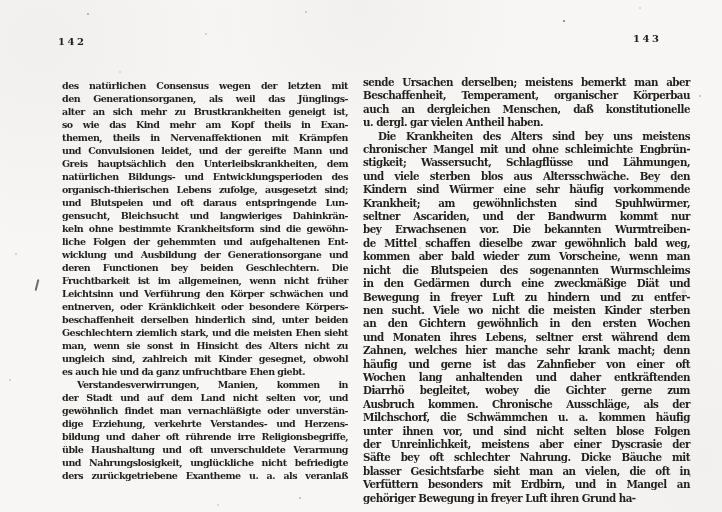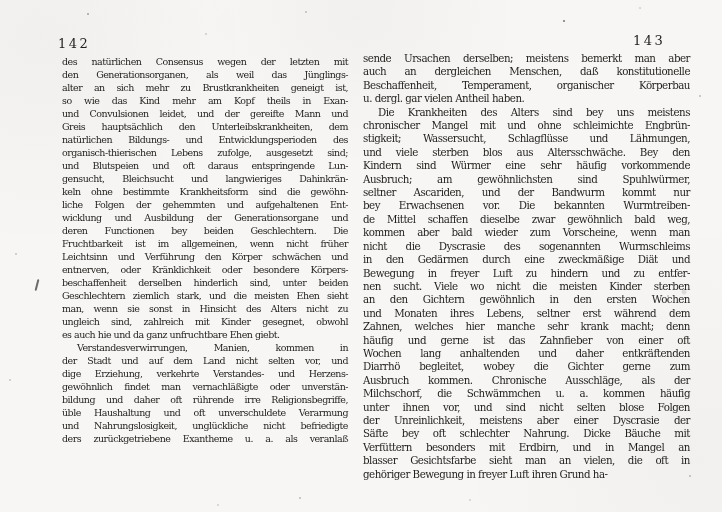--- a/index.html
+++ b/index.html
@@ -37,31 +37,32 @@
       radial-gradient(circle 1.0px at 218px 505px, rgba(40,40,40,0.20) 60%, transparent 100%),
       radial-gradient(circle 1.3px at 690px 476px, rgba(40,40,40,0.22) 60%, transparent 100%),
       radial-gradient(circle 1.0px at 120px 72px, rgba(40,40,40,0.16) 60%, transparent 100%),
       radial-gradient(circle 1.1px at 420px 248px, rgba(40,40,40,0.16) 60%, transparent 100%),
       radial-gradient(circle 1.0px at 470px 500px, rgba(40,40,40,0.18) 60%, transparent 100%);
     font-family: "DejaVu Serif", "Liberation Serif", serif;
     color: var(--ink, #211f1c);
   }
   .pagenum {
     position: absolute;
-    font-size: 13px;
-    font-weight: 400;
+    font-size: 10px;
+    font-weight: 700;
     letter-spacing: 2.5px;
     color: var(--ink, #211f1c);
     text-align: right;
   }
   #left-pagenum  { left: 58px;  top: 36px; }
   #right-pagenum { left: 633px; top: 33px; }
   .textblock {
     position: absolute;
-    font-weight: 400;
+    font-weight: 700;
+    margin-top: 24px;
   }
   #left-lines {
     left: 62px;
     top: 55px;
     width: 286px;
     font-size: 9.5px;
     line-height: 13px;
     letter-spacing: -0.5px;
   }
   #right-lines {
@@ -98,82 +99,83 @@
 
 <div class="scan" style="background-color: rgb(247, 246, 244);">
 
   <div class="page">
     <div class="pagenum" id="left-pagenum">142</div>
     <div class="textblock" id="left-lines">
         <div class="line">des natürlichen Consensus wegen der letzten mit</div>
         <div class="line">den Generationsorganen, als weil das Jünglings-</div>
         <div class="line">alter an sich mehr zu Brustkrankheiten geneigt ist,</div>
         <div class="line">so wie das Kind mehr am Kopf theils in Exan-</div>
+        <div class="line">themen, theils in Nervenaffektionen mit Krämpfen</div>
         <div class="line">und Convulsionen leidet, und der gereifte Mann und</div>
         <div class="line">Greis hauptsächlich den Unterleibskrankheiten, dem</div>
         <div class="line">natürlichen Bildungs- und Entwicklungsperioden des</div>
         <div class="line">organisch-thierischen Lebens zufolge, ausgesetzt sind;</div>
         <div class="line">und Blutspeien und oft daraus entspringende Lun-</div>
         <div class="line">gensucht, Bleichsucht und langwieriges Dahinkrän-</div>
         <div class="line">keln ohne bestimmte Krankheitsform sind die gewöhn-</div>
         <div class="line">liche Folgen der gehemmten und aufgehaltenen Ent-</div>
         <div class="line">wicklung und Ausbildung der Generationsorgane und</div>
         <div class="line">deren Functionen bey beiden Geschlechtern.  Die</div>
         <div class="line">Fruchtbarkeit ist im allgemeinen, wenn nicht früher</div>
         <div class="line">Leichtsinn und Verführung den Körper schwächen und</div>
         <div class="line">entnerven, oder Kränklichkeit oder besondere Körpers-</div>
         <div class="line">beschaffenheit derselben hinderlich sind, unter beiden</div>
         <div class="line">Geschlechtern ziemlich stark, und die meisten Ehen sieht</div>
         <div class="line">man, wenn sie sonst in Hinsicht des Alters nicht zu</div>
         <div class="line">ungleich sind, zahlreich mit Kinder gesegnet, obwohl</div>
         <div class="line nofill">es auch hie und da ganz unfruchtbare Ehen giebt.</div>
         <div class="line indent">Verstandesverwirrungen, Manien, kommen in</div>
         <div class="line">der Stadt und auf dem Land nicht selten vor, und</div>
+        <div class="line">gewöhnlich findet man vernachläßigte oder unverstän-</div>
         <div class="line">dige Erziehung, verkehrte Verstandes- und Herzens-</div>
-        <div class="line">gewöhnlich findet man vernachläßigte oder unverstän-</div>
         <div class="line">bildung und daher oft rührende irre Religionsbegriffe,</div>
         <div class="line">üble Haushaltung und oft unverschuldete Verarmung</div>
         <div class="line">und Nahrungslosigkeit, unglückliche nicht befriedigte</div>
         <div class="line">ders zurückgetriebene Exantheme u. a. als veranlaß</div>
       </div>
   </div>
 
   <div class="page">
     <div class="pagenum" id="right-pagenum">143</div>
     <div class="textblock" id="right-lines">
         <div class="line">sende Ursachen derselben; meistens bemerkt man aber</div>
+        <div class="line">Beschaffenheit, Temperament, organischer Körperbau</div>
         <div class="line">auch an dergleichen Menschen, daß konstitutionelle</div>
-        <div class="line">Beschaffenheit, Temperament, organischer Körperbau</div>
         <div class="line nofill">u. dergl. gar vielen Antheil haben.</div>
         <div class="line indent">Die Krankheiten des Alters sind bey uns meistens</div>
         <div class="line">chronischer Mangel mit und ohne schleimichte Engbrün-</div>
         <div class="line">stigkeit; Wassersucht, Schlagflüsse und Lähmungen,</div>
         <div class="line">und viele sterben blos aus Altersschwäche.  Bey den</div>
         <div class="line">Kindern sind Würmer eine sehr häufig vorkommende</div>
-        <div class="line">Ausbruch; am gewöhnlichsten sind Spuhlwürmer,</div>
+        <div class="line">Krankheit; am gewöhnlichsten sind Spuhlwürmer,</div>
         <div class="line">seltner Ascariden, und der Bandwurm kommt nur</div>
         <div class="line">bey Erwachsenen vor.  Die bekannten Wurmtreiben-</div>
         <div class="line">de Mittel schaffen dieselbe zwar gewöhnlich bald weg,</div>
         <div class="line">kommen aber bald wieder zum Vorscheine, wenn man</div>
-        <div class="line">nicht die Dyscrasie des sogenannten Wurmschleims</div>
+        <div class="line">nicht die Blutspeien des sogenannten Wurmschleims</div>
         <div class="line">in den Gedärmen durch eine zweckmäßige Diät und</div>
         <div class="line">Bewegung in freyer Luft zu hindern und zu entfer-</div>
         <div class="line">nen sucht.  Viele wo nicht die meisten Kinder sterben</div>
         <div class="line">an den Gichtern gewöhnlich in den ersten Wochen</div>
         <div class="line">und Monaten ihres Lebens, seltner erst während dem</div>
         <div class="line">Zahnen, welches hier manche sehr krank macht; denn</div>
         <div class="line">häufig und gerne ist das Zahnfieber von einer oft</div>
         <div class="line">Wochen lang anhaltenden und daher entkräftenden</div>
         <div class="line">Diarrhö begleitet, wobey die Gichter gerne zum</div>
         <div class="line">Ausbruch kommen.  Chronische Ausschläge, als der</div>
         <div class="line">Milchschorf, die Schwämmchen u. a. kommen häufig</div>
         <div class="line">unter ihnen vor, und sind nicht selten blose Folgen</div>
         <div class="line">der Unreinlichkeit, meistens aber einer Dyscrasie der</div>
         <div class="line">Säfte bey oft schlechter Nahrung.  Dicke Bäuche mit</div>
+        <div class="line">blasser Gesichtsfarbe sieht man an vielen, die oft in</div>
         <div class="line">Verfüttern besonders mit Erdbirn, und in Mangel an</div>
-        <div class="line">blasser Gesichtsfarbe sieht man an vielen, die oft in</div>
         <div class="line nofill">gehöriger Bewegung in freyer Luft ihren Grund ha-</div>
       </div>
   </div>
 
   <div class="artifact-slash"></div>
 
 </div>
 
 </body></html>

